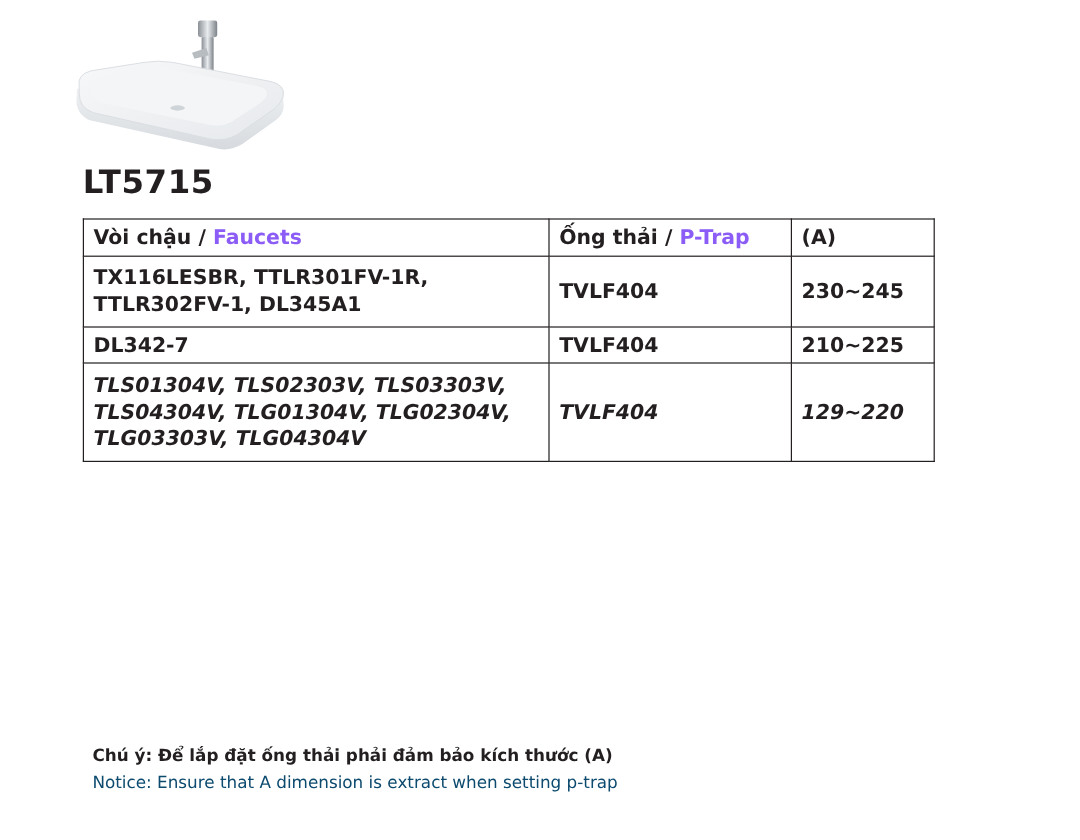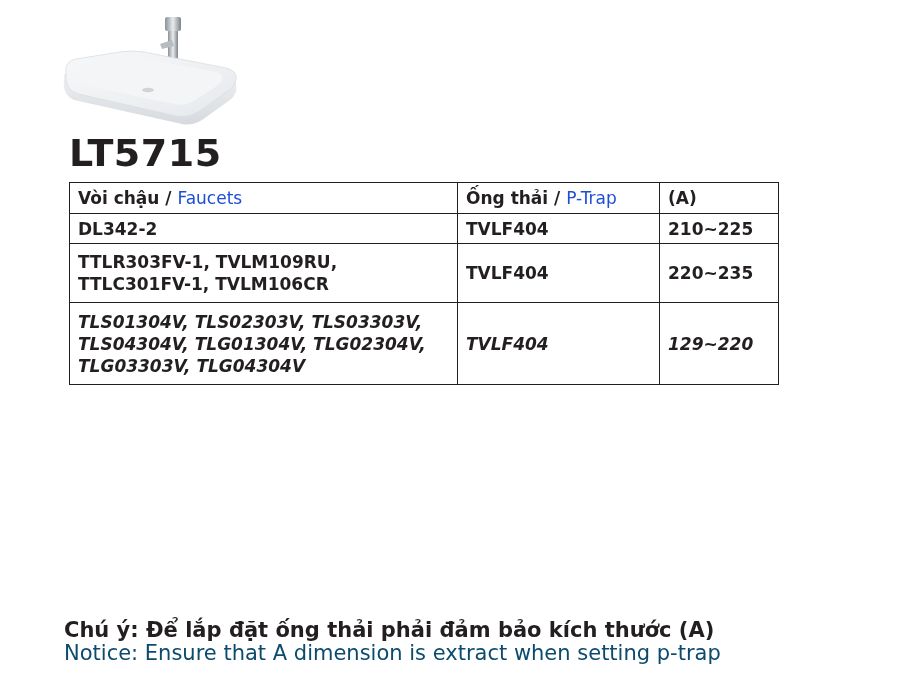--- a/index.html
+++ b/index.html
@@ -19,21 +19,21 @@
       position: absolute;
       left: 62px;
       top: 12px;
       width: 180px;
       height: 118px;
     }
     .model-title {
       position: absolute;
       left: 69px;
       top: 136px;
-      font-size: 38px;
+      font-size: 27px;
       font-weight: bold;
       letter-spacing: 0.5px;
       color: #231f20;
       margin: 0;
       line-height: 34px;
     }
     table.spec {
       position: absolute;
       left: 69px;
       top: 182px;
@@ -47,43 +47,43 @@
       font-size: 17px;
       line-height: 22px;
       vertical-align: middle;
     }
     table.spec th {
       height: 30px;
       font-weight: bold;
       text-align: left;
     }
     table.spec th .light {
-      font-weight: normal;
-      color: #1d4ed8;
+      font-weight: bold;
+      color: #8b5cf6;
     }
     table.spec th.center, table.spec td.center {
       text-align: left;
     }
     table.spec td {
       font-weight: bold;
     }
     col.c1 { width: 388px; }
     col.c2 { width: 202px; }
     col.c3 { width: 119px; }
     tr.r1 td { height: 58px; }
     tr.r2 td { height: 30px; }
     tr.r3 td { height: 29px; }
     tr.r4 td { height: 58px; }
     tr.r5 td { height: 81px; font-style: italic; }
     tr.r6 td { height: 105px; }
     .notice {
       position: absolute;
-      left: 64px;
+      left: 77px;
       top: 619px;
-      font-size: 21px;
+      font-size: 14px;
       line-height: 23px;
     }
     .notice .vi {
       font-weight: bold;
       color: #231f20;
     }
     .notice .en {
       font-weight: normal;
       color: #0c4a6e;
     }
@@ -130,34 +130,34 @@
       <col class="c3">
     </colgroup>
   <thead>
     <tr>
       <th><span>Vòi chậu</span><span> / </span><span class="light">Faucets</span></th>
       <th class="center"><span>Ống thải</span><span> / </span><span class="light">P-Trap</span></th>
       <th class="center">(A)</th>
     </tr>
   </thead>
   <tbody>
+    <tr class="r1">
+      <td>
+          <div>TX116LESBR, TTLR301FV-1R,</div>
+          <div>TTLR302FV-1, DL345A1</div>
+        </td>
+      <td class="center">TVLF404</td>
+      <td class="center">230~245</td>
+    </tr>
     <tr class="r3">
       <td>
-          <div>DL342-2</div>
+          <div>DL342-7</div>
         </td>
       <td class="center">TVLF404</td>
       <td class="center">210~225</td>
-    </tr>
-    <tr class="r4">
-      <td>
-          <div>TTLR303FV-1, TVLM109RU,</div>
-          <div>TTLC301FV-1, TVLM106CR</div>
-        </td>
-      <td class="center">TVLF404</td>
-      <td class="center">220~235</td>
     </tr>
     <tr class="r5">
       <td>
           <div>TLS01304V, TLS02303V, TLS03303V,</div>
           <div>TLS04304V, TLG01304V, TLG02304V,</div>
           <div>TLG03303V, TLG04304V</div>
         </td>
       <td class="center">TVLF404</td>
       <td class="center">129~220</td>
     </tr>

